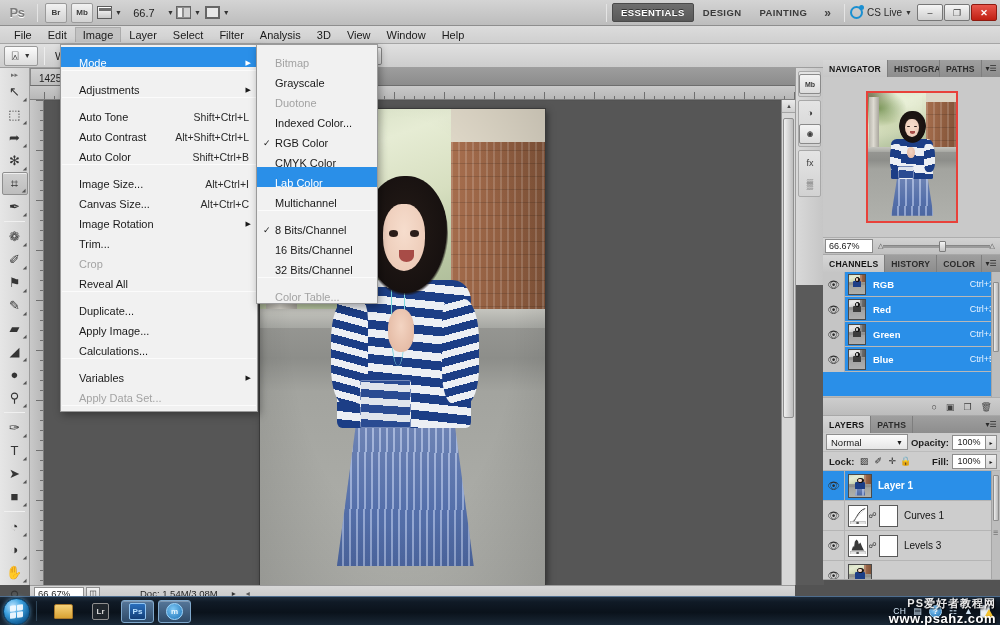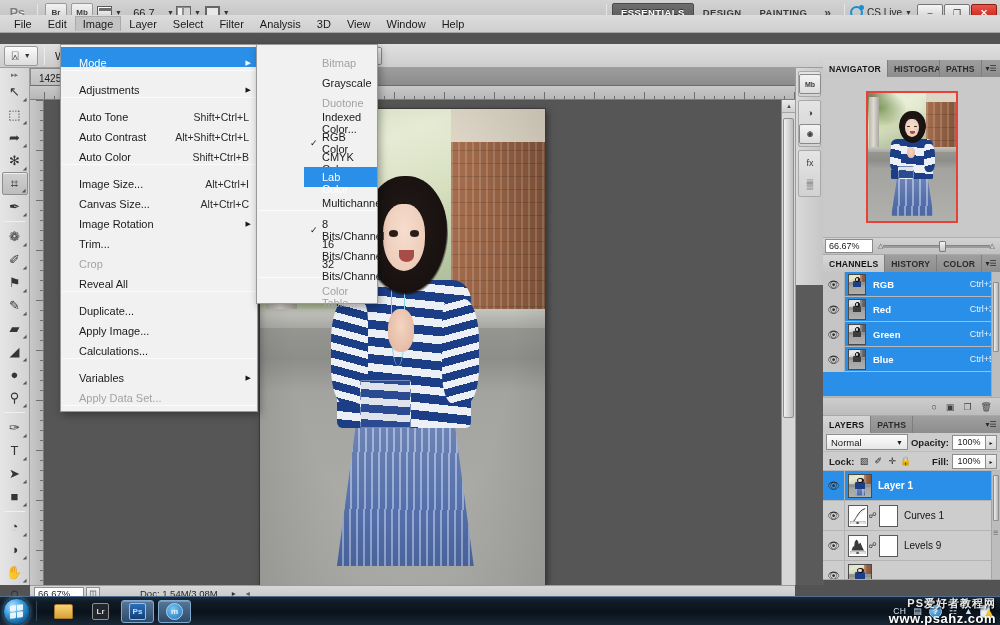--- a/index.html
+++ b/index.html
@@ -74,21 +74,21 @@
     width:26px;height:17px;margin-left:1px;
     border:1px solid #777; border-radius:2px;
     background:linear-gradient(#f5f5f5,#cfcfcf);
     display:flex;align-items:center;justify-content:center;
     font-size:9px; color:#333;
   }
   .winbtn.close { background:linear-gradient(#e8564b,#c01f12); border-color:#8e1a10; color:#fff; font-weight:bold;}
 
   
   .menubar {
-    position:absolute; left:0; top:15px; width:1000px; height:18px;
+    position:absolute; left:0; top:26px; width:1000px; height:18px;
     background: linear-gradient(#dcdcdc,#cfcfcf);
     border-bottom:1px solid #a5a5a5;
     display:flex; align-items:center; padding-left:6px;
   }
   .menuitem { font-size:11px; padding:2px 8px; color:#1a1a1a; cursor:default; }
   .menuitem.open { background:#c3c3c3; border:1px solid #ababab; border-bottom:none; padding:1px 7px;}
 
   
   .optbar {
     position:absolute; left:0; top:44px; width:1000px; height:24px;
@@ -357,21 +357,21 @@
   .mi .ck { position:absolute; left:6px; font-size:9px; }
   .mdiv { height:1px; background:#c4c4c4; border-bottom:1px solid #fbfbfb; margin:3px 1px; }
 
   
   .submenu {
     position:absolute; left:256px; top:44px; width:122px;
     background:#f1f1f1; border:1px solid #9a9a9a;
     box-shadow:2px 3px 8px rgba(0,0,0,.35);
     padding:2px 0; z-index:61;
   }
-  .submenu .mi{padding-left:18px;margin-left:47px;}
+  .submenu .mi{padding-left:18px;}
 
   
   .taskbar {
     position:absolute; left:0; top:596px; width:1000px; height:29px;
     background:linear-gradient(180deg,#1d2b3a 0%,#101a26 18%,#0a121b 55%,#1a2836 100%);
     border-top:1px solid #4e6d8e;
     display:flex; align-items:center;
   }
   .startorb {
     width:27px;height:27px;border-radius:50%;margin-left:3px;
@@ -968,21 +968,21 @@
               <div class="lay-mini">
                 <svg class="mini-curve" viewBox="0 0 20 22">
                   <rect x="0" y="0" width="20" height="22" fill="#fff"></rect>
                   <path d="M2 17 L4 11 L5 13 L6 6 L8 3 L10 5 L11 9 L13 7 L15 12 L17 16 L18 17 Z" fill="#3a3a3a"></path>
                   <rect x="1" y="18" width="18" height="4" fill="#e4e4e4" stroke="#888" stroke-width="0.5"></rect>
                   <rect x="8" y="18.6" width="3" height="2.8" fill="#555"></rect>
                 </svg>
               </div>
               <span class="lay-link">☍</span>
               <div class="lay-mask"></div>
-              <div class="lay-name">Levels 9</div>
+              <div class="lay-name">Levels 3</div>
             </div>
             <div class="lay-row">
               <div class="lay-eye">👁</div>
               <div class="lay-th">
                 <div class="photo">
                   <div class="ph-sky"></div>
                   <div class="ph-brick"></div>
                   <div class="ph-wall"></div>
                   <div class="ph-torso"></div>
                   <div class="ph-hair"></div>

